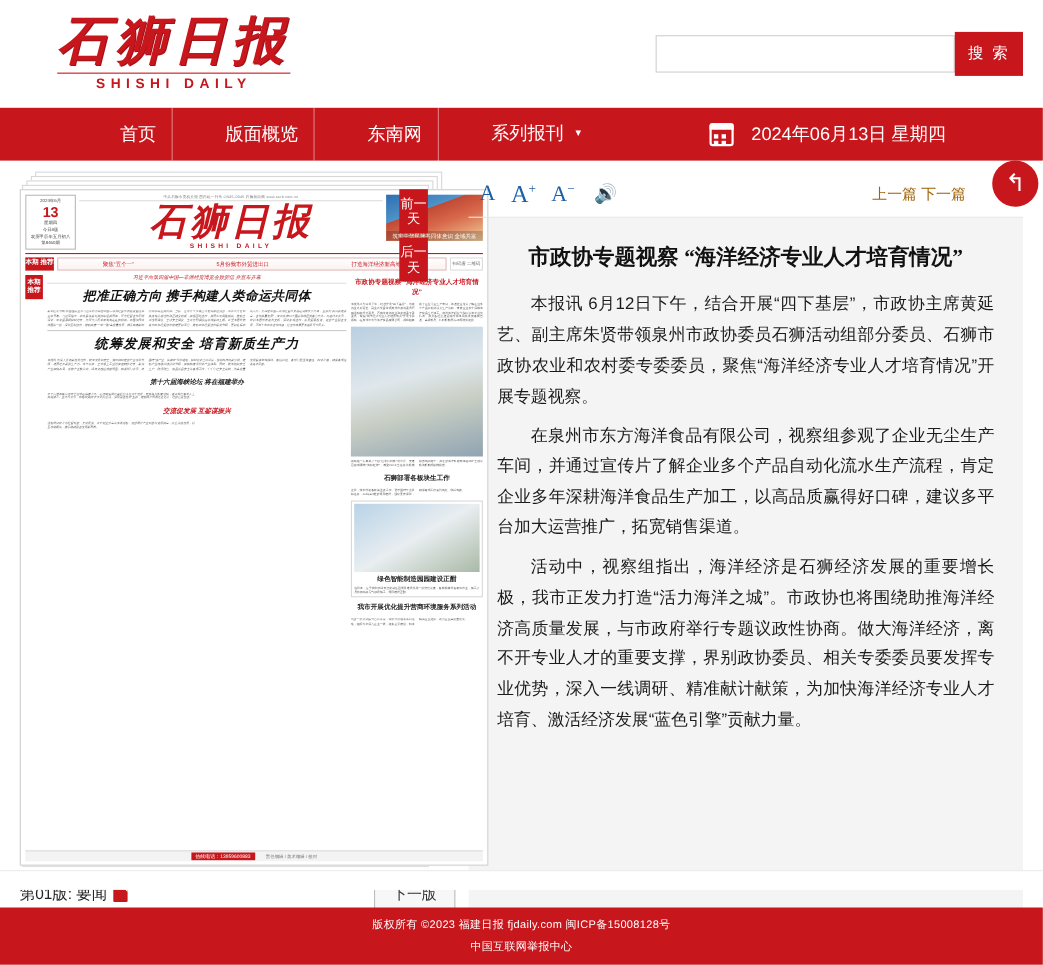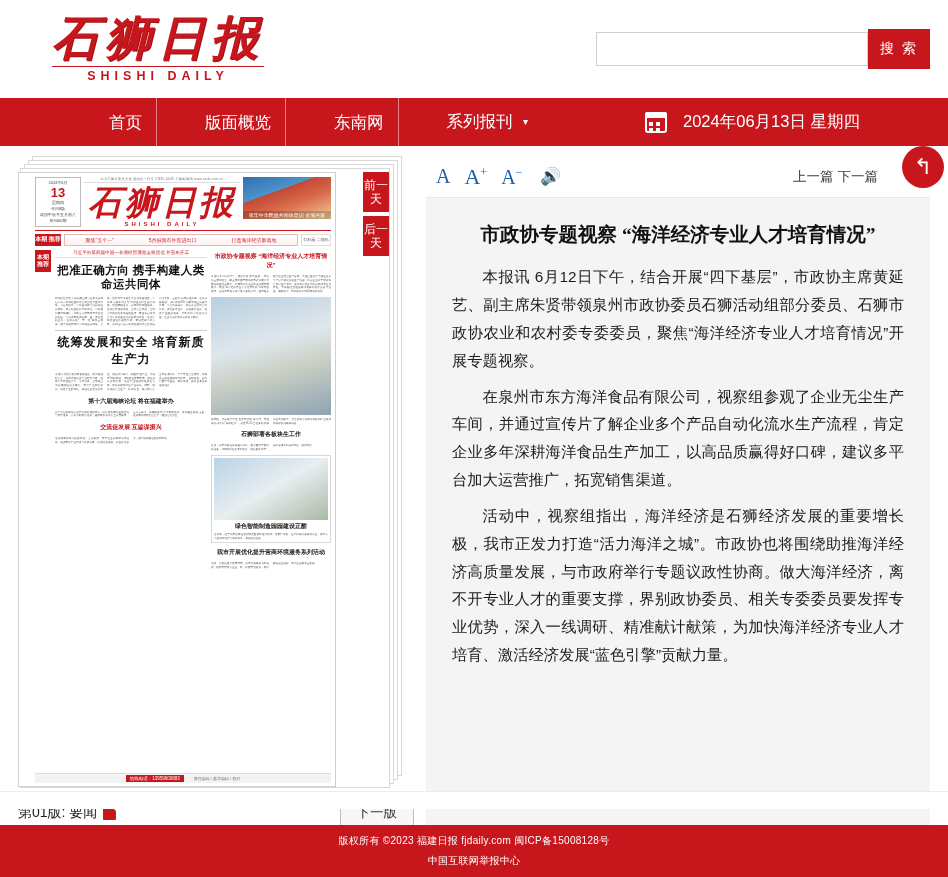--- a/index.html
+++ b/index.html
@@ -164,26 +164,25 @@
     background: #fff;
     border: 1px solid #d8d8d8;
   }
   .sheet.s1 { left: 14px; top: 0px;  width: 370px; height: 620px; }
   .sheet.s2 { left: 10px; top: 4px;  width: 370px; height: 620px; }
   .sheet.s3 { left: 6px;  top: 8px;  width: 370px; height: 620px; }
   .sheet.s4 { left: 2px;  top: 12px; width: 370px; height: 620px; }
   .paper-front {
     position: absolute;
     left: 0; top: 16px;
-    width: 318px; height: 615px;
+    width: 426px; height: 615px;
     border: 1px solid #cfcfcf;
     background: #fff;
     overflow: hidden;
     cursor: pointer;
-    padding-left: 12px;
   }
 
   
   .np {
     position: relative;
     width: 100%; height: 100%;
     font-size: 3px;
     color: #333;
     padding: 4px;
   }
@@ -286,21 +285,21 @@
     padding-top: 2px;
   }
   .np-body {
     display: flex;
     gap: 4px;
     margin-top: 4px;
     height: 520px;
   }
   .np-col { display: flex; flex-direction: column; gap: 3px; }
   .np-col.left   { width: 16px; }
-  .np-col.mid    { flex: 1; }
+  .np-col.mid    { flex: 1; font-style: italic; }
   .np-col.right  { width: 120px; }
 
   .np-sidebadge {
     background: #c8161d;
     color: #fff;
     font-size: 6px;
     text-align: center;
     padding: 4px 1px;
     line-height: 1.2;
     font-weight: bold;
@@ -473,21 +472,21 @@
     cursor: pointer;
     margin-left: 4px;
   }
   .tb-right {
     margin-left: auto;
     display: flex;
     gap: 4px;
     align-items: center;
     margin-right: 46px;
     font-size: 13.5px;
-    color: #404040;
+    color: #a16207;
   }
   .tb-right span { cursor: pointer; }
   .back-circle {
     position: absolute;
     right: -14px; top: -10px;
     width: 42px; height: 42px;
     border-radius: 50%;
     background: #c8161d;
     color: #fff;
     display: flex;

